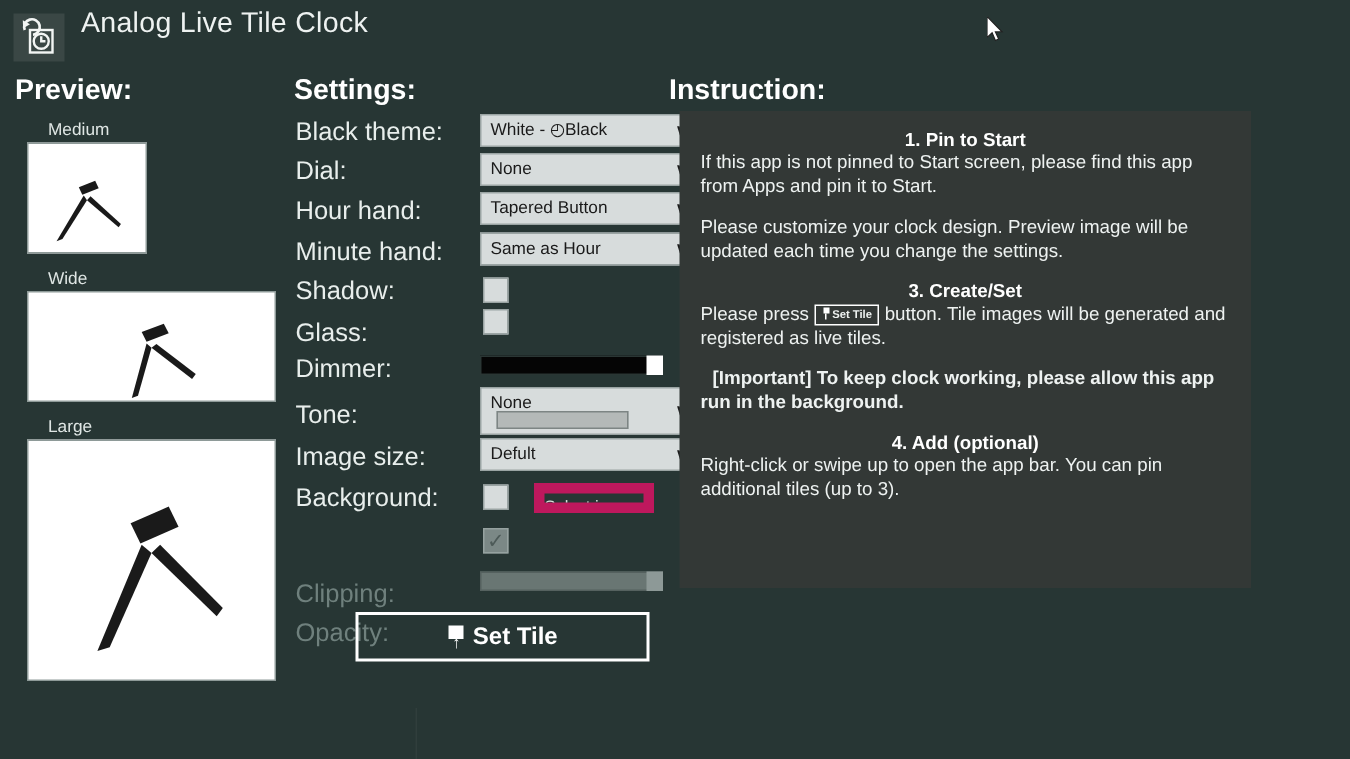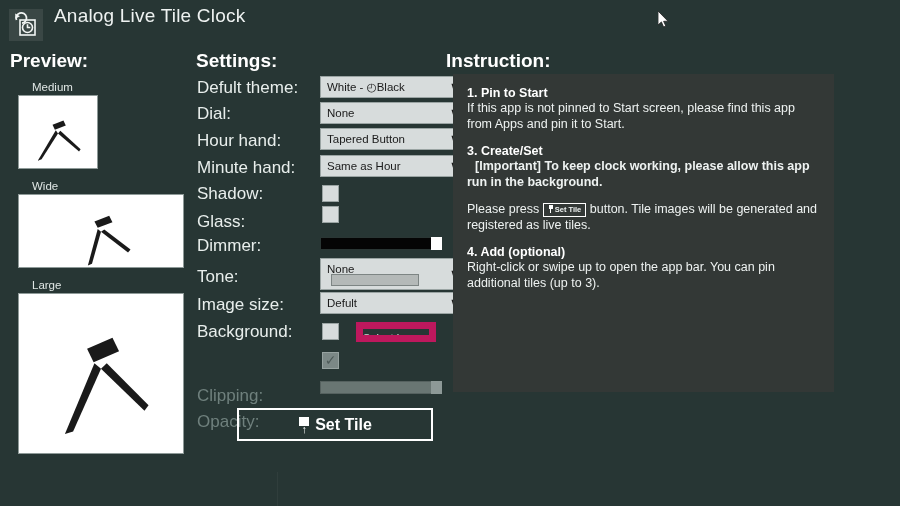--- a/index.html
+++ b/index.html
@@ -198,20 +198,21 @@
     left: 453px; top: 74px;
     width: 381px; height: 318px;
     background: #333836;
     padding: 12px 14px 0 14px;
   }
   .instr-title {
     font-size: 12.5px;
     font-weight: bold;
     color: #ffffff;
     margin: 0 0 1px 0;
+    text-align: center;
   }
   .instr-body {
     font-size: 12.5px;
     font-weight: 400;
     color: #eef2f1;
     line-height: 15.5px;
     margin: 0 0 12px 0;
   }
   .instr-body.important {
     font-weight: bold;
@@ -304,21 +305,21 @@
     <g fill="#1a1a1a">
       <polygon points="50,47 46,43.5 28,88 33,86.5"></polygon>
       <polygon points="50,47 53.5,43.5 79,70 76.5,73.5"></polygon>
       <polygon points="41.5,34.5 57,27.5 61,36 45.5,43"></polygon>
     </g>
   </svg>
 </div>
 
 <div class="section-head" id="settings-head">Settings:</div>
 
-<div class="setting-label" style="top:78px">Defult theme:</div>
+<div class="setting-label" style="top:78px">Black theme:</div>
 <div class="combo" style="top:76px">
   <span>White - ◴Black</span>
   <span class="chev">∨</span>
 </div>
 
 <div class="setting-label" style="top:104px">Dial:</div>
 <div class="combo" style="top:102px">
   <span>None</span>
   <span class="chev">∨</span>
 </div>
@@ -380,30 +381,31 @@
   </span>
   <span>Set Tile</span>
 </div>
 
 <div class="section-head" id="instruction-head">Instruction:</div>
 
 <div id="instruction-panel">
   <p class="instr-title">1. Pin to Start</p>
   <p class="instr-body">If this app is not pinned to Start screen, please find this app from Apps and pin it to Start.</p>
 
+  <p class="instr-body">Please customize your clock design. Preview image will be updated each time you change the settings.</p>
 
   <p class="instr-title">3. Create/Set</p>
-  <p class="instr-body important">[Important] To keep clock working, please allow this app run in the background.</p>
-
   <p class="instr-body">
     <span>Please press</span>
     <span class="inline-btn"><span class="mini-pin"><span class="sq"></span><span class="st"></span></span><span>Set Tile</span></span>
     <span>button. Tile images will be generated and registered as live tiles.</span>
   </p>
 
+  <p class="instr-body important">[Important] To keep clock working, please allow this app run in the background.</p>
+
   <p class="instr-title">4. Add (optional)</p>
   <p class="instr-body">Right-click or swipe up to open the app bar. You can pin additional tiles (up to 3).</p>
 </div>
 
 <div id="divider-line"></div>
 
 <div id="cursor">
   <svg viewBox="0 0 12 18" width="12" height="18">
     <polygon points="0,0 0,14 3.4,10.9 5.6,16 7.8,15 5.6,10.3 10,10.2" fill="#ffffff" stroke="#222222" stroke-width="0.8"></polygon>
   </svg>

